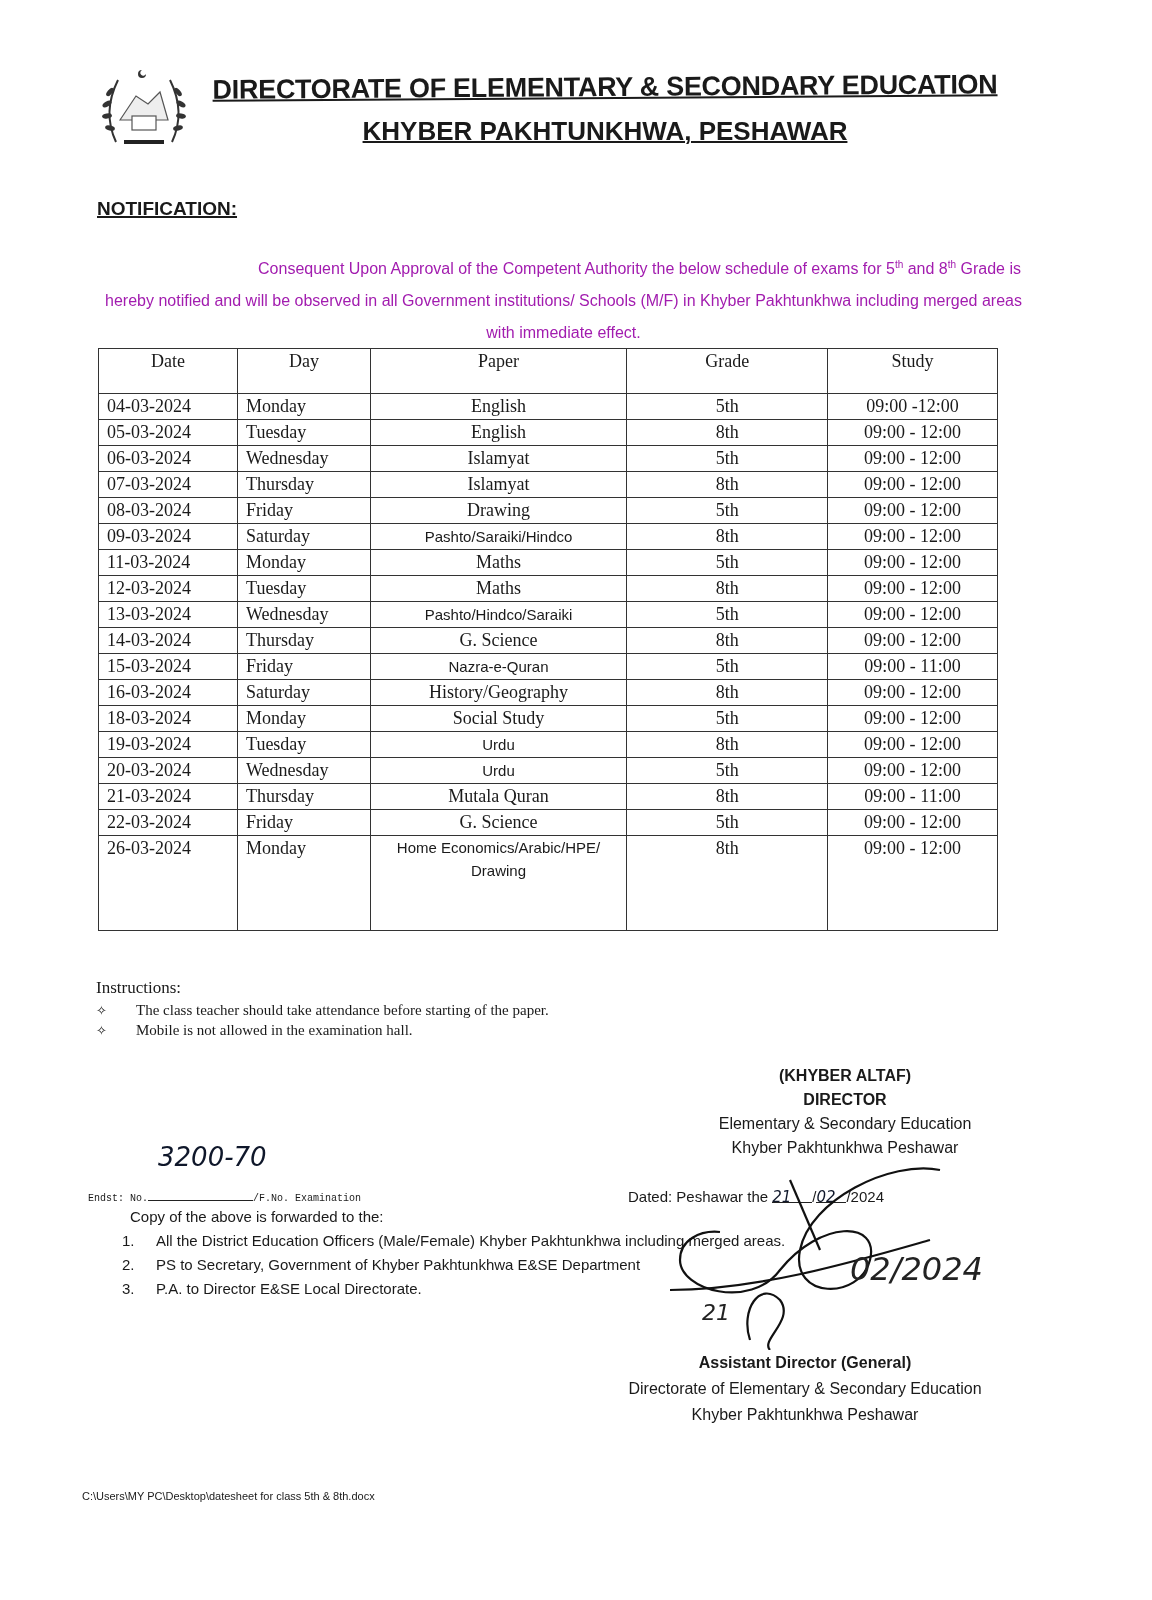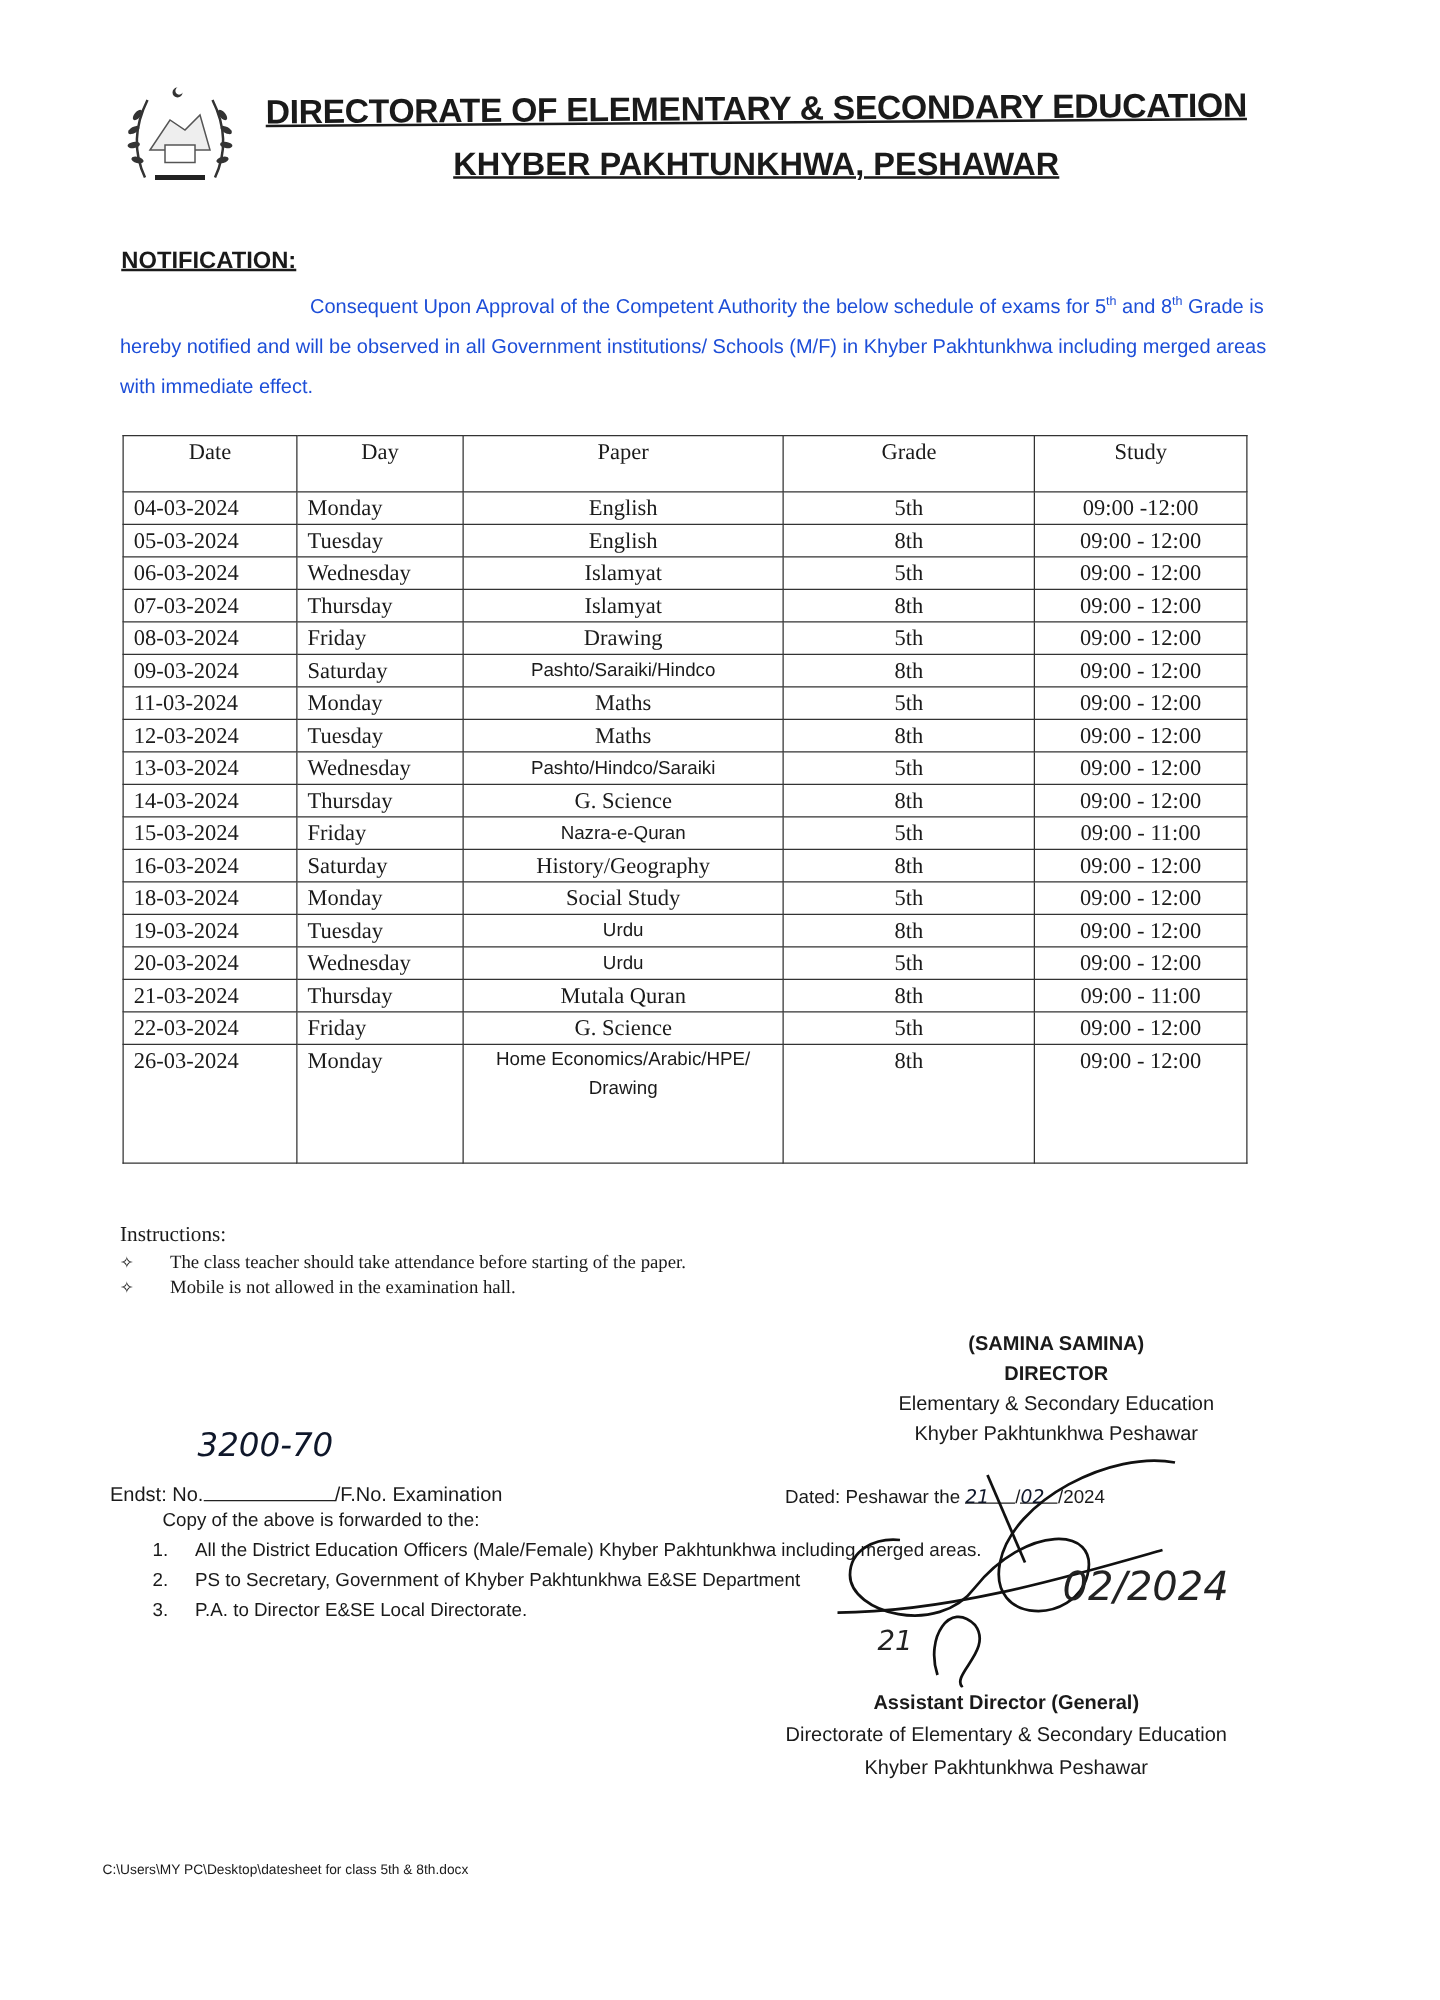--- a/index.html
+++ b/index.html
@@ -3,37 +3,37 @@
 <meta charset="utf-8">
 <style>
   html, body { margin:0; padding:0; background:#ffffff; }
   body { width:1152px; height:1600px; position:relative; overflow:hidden; color:#1a1a1a; font-family:"Liberation Sans", sans-serif; }
   .abs { position:absolute; }
   .emblem { left:96px; top:62px; width:96px; height:96px; }
   .hdr { left:210px; width:790px; text-align:center; font-family:"Liberation Sans", sans-serif; font-weight:bold; text-decoration:underline; text-decoration-thickness:2px; color:#1a1a1a; }
   .hdr1 { top:72px; font-size:27px; letter-spacing:-0.3px; transform:rotate(-0.4deg); }
   .hdr2 { top:116px; font-size:26px; }
   .notif { left:97px; top:198px; font-size:19px; font-weight:bold; text-decoration:underline; text-decoration-thickness:2px; }
-  .para { left:96px; top:230px; width:935px; font-size:16px; line-height:32px; color:#1d4ed8; }
+  .para { left:96px; top:253px; width:935px; font-size:16px; line-height:32px; color:#a21caf;text-align:center; }
   .para .indent { display:inline-block; width:152px; }
   sup { font-size:10px; line-height:0; }
   table.sched { position:absolute; left:98px; top:348px; width:900px; border-collapse:collapse; font-family:"Liberation Serif", serif; font-size:18px; color:#1a1a1a; }
   table.sched th, table.sched td { border:1.5px solid #333; padding:0 8px; height:25px; line-height:25px; vertical-align:top; }
   table.sched th { font-weight:normal; height:44px; vertical-align:top; padding-top:0;border-radius:18px; }
   table.sched td.c { text-align:center; }
   table.sched td.paper { text-align:center; }
   table.sched td.sans { font-family:"Liberation Sans", sans-serif; font-size:15px; }
   table.sched tr.last td { height:94px; }
   .col-date { width:118px; } .col-day { width:112px; } .col-paper { width:232px; } .col-grade { width:178px;text-align:center; } .col-time { width:148px; }
   .instr-title { left:96px; top:978px; font-family:"Liberation Serif", serif; font-size:17px; }
   .instr { left:96px; font-family:"Liberation Serif", serif; font-size:15px; }
   .instr .bul { display:inline-block; width:40px; font-family:"DejaVu Sans", sans-serif; font-size:13px; }
   .sig { left:690px; width:310px; text-align:center; font-size:16px; line-height:24px; }
   .sig .b { font-weight:bold; }
-  .endst { left:88px; top:1186px; font-size:16px; }
+  .endst { left:88px; top:1186px; font-size:10px;font-family:Liberation Mono, monospace; }
   .endst .blank { display:inline-block; width:105px; border-bottom:1.5px solid #222; height:14px; vertical-align:baseline; }
   .dated { left:628px; top:1188px; font-size:15px; }
   .dated .blank { display:inline-block; border-bottom:1.5px solid #222; width:40px; height:14px; }
   .copy { left:130px; top:1208px; font-size:15px; }
   .list { left:122px; font-size:15px; }
   .list .num { display:inline-block; width:34px; }
   .asst { left:600px; width:410px; text-align:center; font-size:16px; line-height:26px; }
   .path { left:82px; top:1490px; font-size:11px; }
   .hand { font-family:"DejaVu Sans", sans-serif; color:#0f172a; font-style:italic; }
 </style>
@@ -208,21 +208,21 @@
         <td class="c">09:00 - 12:00</td>
       </tr>
     </tbody>
 </table>
 
 <div class="abs instr-title">Instructions:</div>
 <div class="abs instr" style="top:1002px;"><span class="bul">✧</span><span>The class teacher should take attendance before starting of the paper.</span></div>
 <div class="abs instr" style="top:1022px;"><span class="bul">✧</span><span>Mobile is not allowed in the examination hall.</span></div>
 
 <div class="abs sig" style="top:1064px;">
-  <div class="b">(SAMINA SAMINA)</div>
+  <div class="b">(KHYBER ALTAF)</div>
   <div class="b">DIRECTOR</div>
   <div>Elementary &amp; Secondary Education</div>
   <div>Khyber Pakhtunkhwa Peshawar</div>
 </div>
 
 <div class="abs hand" style="left:158px; top:1142px; font-size:26px;">3200-70</div>
 
 <div class="abs endst">
   <span>Endst: No.</span><span class="blank"></span><span>/F.No. Examination</span>
 </div>

